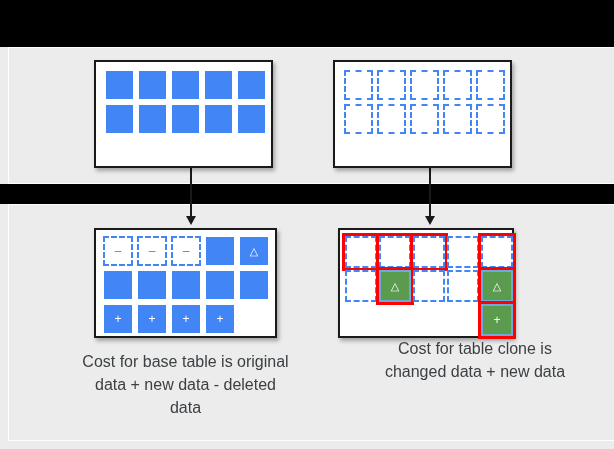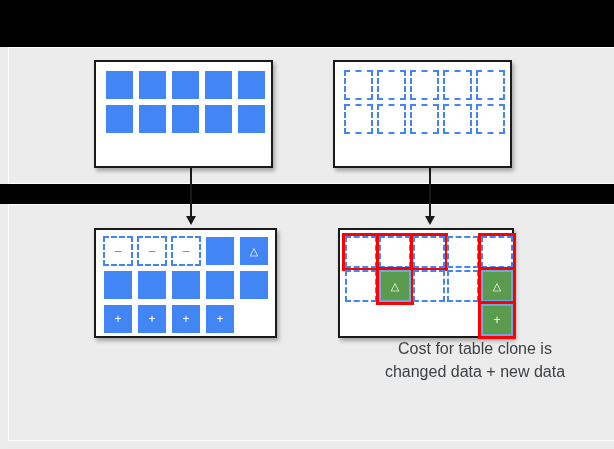--- a/index.html
+++ b/index.html
@@ -216,20 +216,21 @@
         <div class="cell solid">
           <span class="glyph">+</span>
         </div>
         <div class="cell solid">
           <span class="glyph">+</span>
         </div>
         <div class="cell empty"></div>
       </div>
   </div>
 
+  <div class="caption" style="left:78px;top:350px;width:215px;">Cost for base table is original data + new data - deleted data</div>
 
   <div class="table-card" style="left:338px;top:228px;width:176px;height:110px;">
     <div class="grid" id="grid-bot-clone" style="left:5px;top:6px;grid-template-columns:repeat(5,32px);grid-template-rows:repeat(3,32px);gap:2px;">
         <div class="cell dashed changed"></div>
         <div class="cell dashed changed"></div>
         <div class="cell dashed changed"></div>
         <div class="cell dashed"></div>
         <div class="cell dashed changed"></div>
         <div class="cell dashed"></div>
         <div class="cell green changed">

